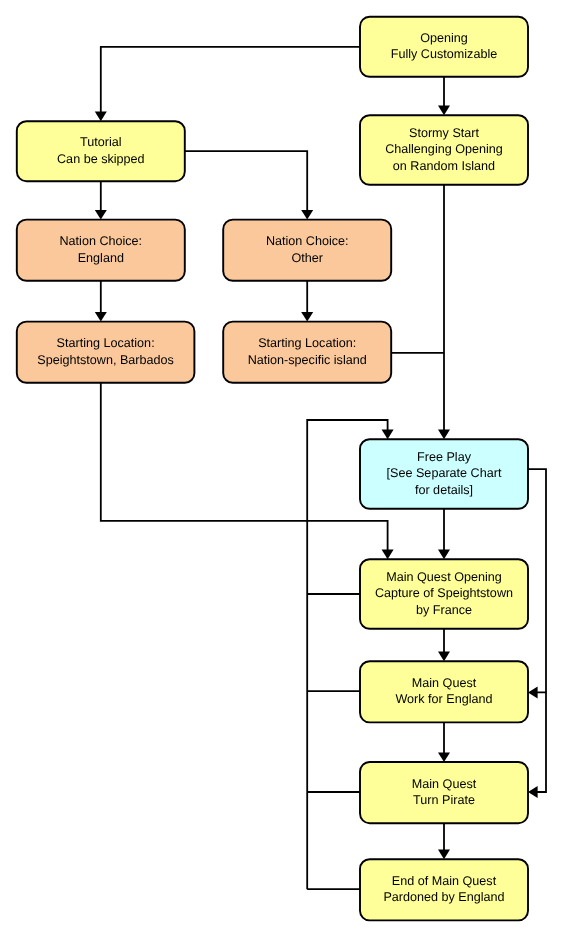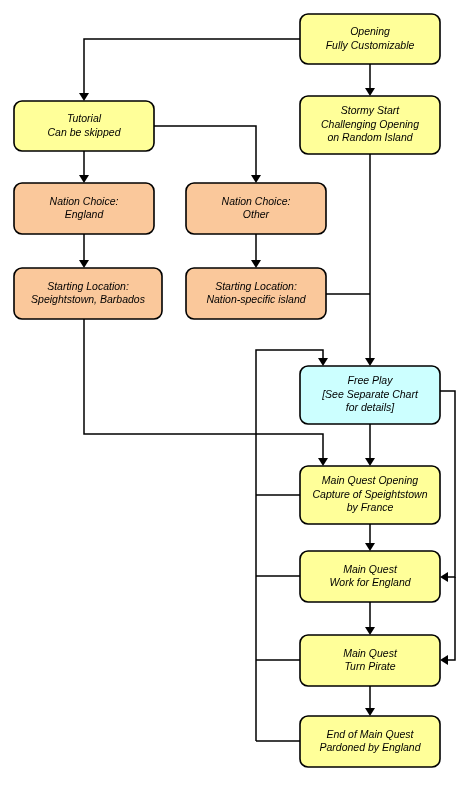--- a/index.html
+++ b/index.html
@@ -10,21 +10,20 @@
   body {
     width: 469px;
     height: 786px;
     font-family: "Liberation Sans", sans-serif;
     overflow: hidden;
   }
   #chart-root {
     position: relative;
     width: 418px;
     height: 786px;
-    font-style: italic;
   }
   svg.flow {
     display: block;
     width: 469px;
     height: 786px;
   }
   .node-rect {
     stroke: #000000;
     stroke-width: 1.6;
   }

